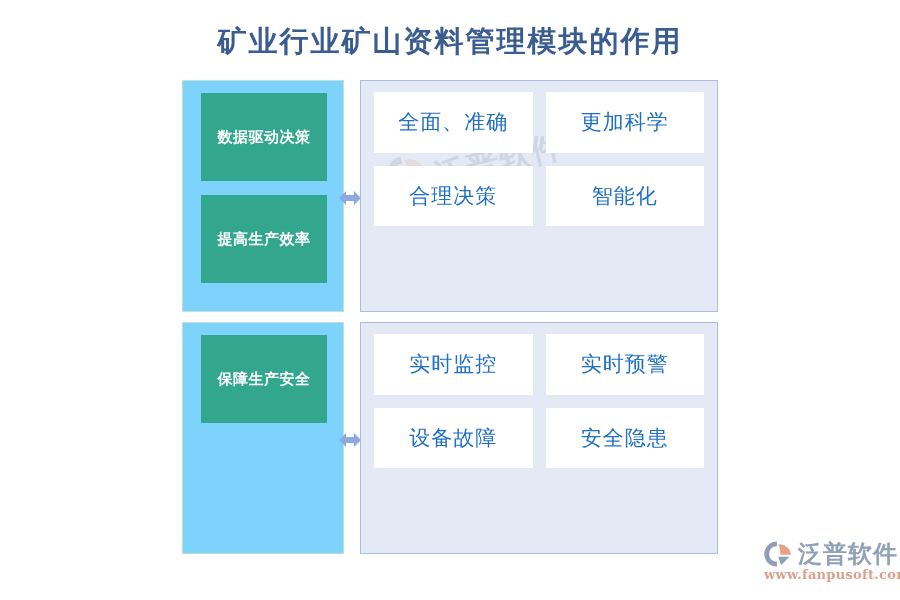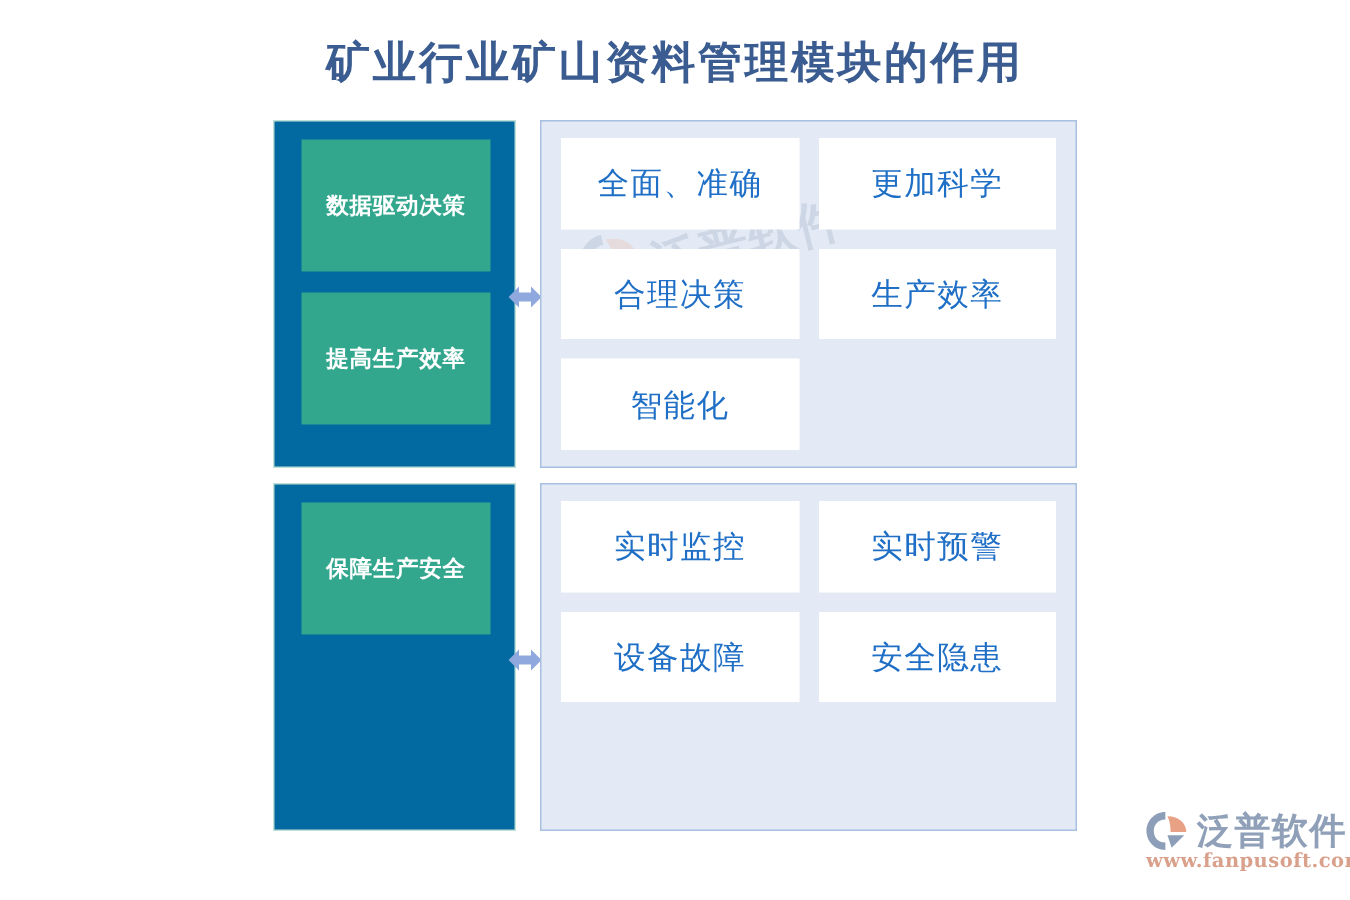--- a/index.html
+++ b/index.html
@@ -48,21 +48,21 @@
   #row-top    { top: 80px; }
   #row-bottom { top: 322px; padding-left: 38px; }
 
   
   .left-panel {
     position: absolute;
     left: 182px;
     top: 0;
     width: 162px;
     height: 232px;
-    background: #0369a1;
+    background: #7dd3fc;
     border: 1px solid #bfe0d6;
     box-sizing: border-box;
   }
   .green-box {
     position: absolute;
     left: 18px;
     width: 126px;
     height: 88px;
     background: #33a78d;
     display: flex;
@@ -222,21 +222,20 @@
             <path d="M22 24 L38 24 L26 36 Z" fill="#9aa9bd"></path>
           </svg>
         </div>
         <div class="wm-text">泛普软件</div>
         <div class="wm-sub">SOFTWARE</div>
       </div>
 
       <div class="cell">全面、准确</div>
       <div class="cell">更加科学</div>
       <div class="cell">合理决策</div>
-      <div class="cell">生产效率</div>
       <div class="cell">智能化</div>
     </div>
   </div>
 
   <div class="row" id="row-bottom">
 
     <div class="left-panel">
       <div class="green-box g1">保障生产安全</div>
     </div>
 

